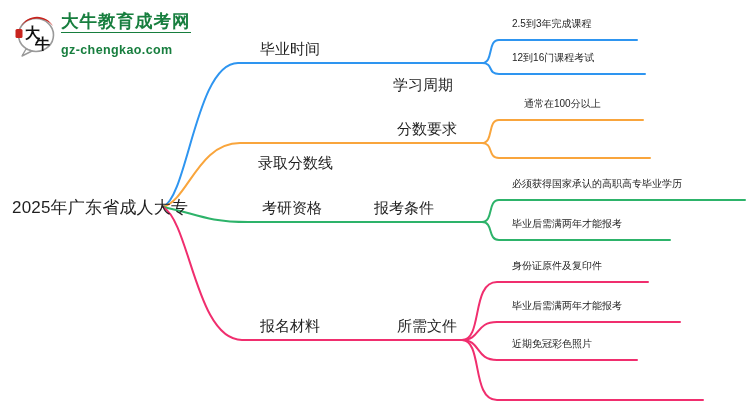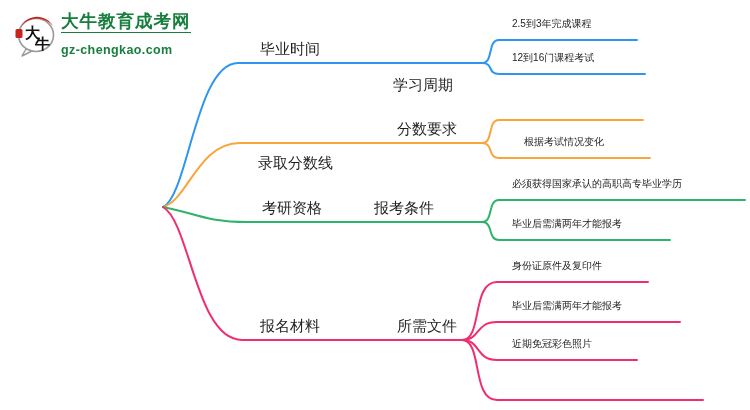--- a/index.html
+++ b/index.html
@@ -63,29 +63,30 @@
       <rect x="1.5" y="17" width="7" height="9" rx="1.5" fill="#C8241E"></rect>
       <text x="11" y="26" font-size="15" font-weight="bold" fill="#111111">大</text>
       <text x="21" y="37" font-size="15" font-weight="bold" fill="#111111">牛</text>
     </svg>
     <div class="logo-text">
       <div class="logo-name">大牛教育成考网</div>
       <div class="logo-url">gz-chengkao.com</div>
     </div>
   </div>
 
+  <div class="node root-node" style="left:12px; top:196px;">2025年广东省成人大专</div>
 
   <div class="node branch-label" style="left:260px; top:40px;">毕业时间</div>
   <div class="node branch-label" style="left:393px; top:40px;margin-top:36px;">学习周期</div>
   <div class="node leaf-label" style="left:512px; top:17px;">2.5到3年完成课程</div>
   <div class="node leaf-label" style="left:512px; top:51px;">12到16门课程考试</div>
 
   <div class="node branch-label" style="left:258px; top:120px;margin-top:34px;">录取分数线</div>
   <div class="node branch-label" style="left:397px; top:120px;">分数要求</div>
-  <div class="node leaf-label" style="left:524px; top:135px;">根据考试情况变化</div>
+  <div class="node leaf-label" style="left:524px; top:97px;">通常在100分以上</div>
 
   <div class="node branch-label" style="left:262px; top:199px;">考研资格</div>
   <div class="node branch-label" style="left:374px; top:199px;">报考条件</div>
   <div class="node leaf-label" style="left:512px; top:177px;">必须获得国家承认的高职高专毕业学历</div>
   <div class="node leaf-label" style="left:512px; top:217px;">毕业后需满两年才能报考</div>
 
   <div class="node branch-label" style="left:260px; top:317px;">报名材料</div>
   <div class="node branch-label" style="left:397px; top:317px;">所需文件</div>
   <div class="node leaf-label" style="left:512px; top:259px;">身份证原件及复印件</div>
   <div class="node leaf-label" style="left:512px; top:299px;">毕业后需满两年才能报考</div>

